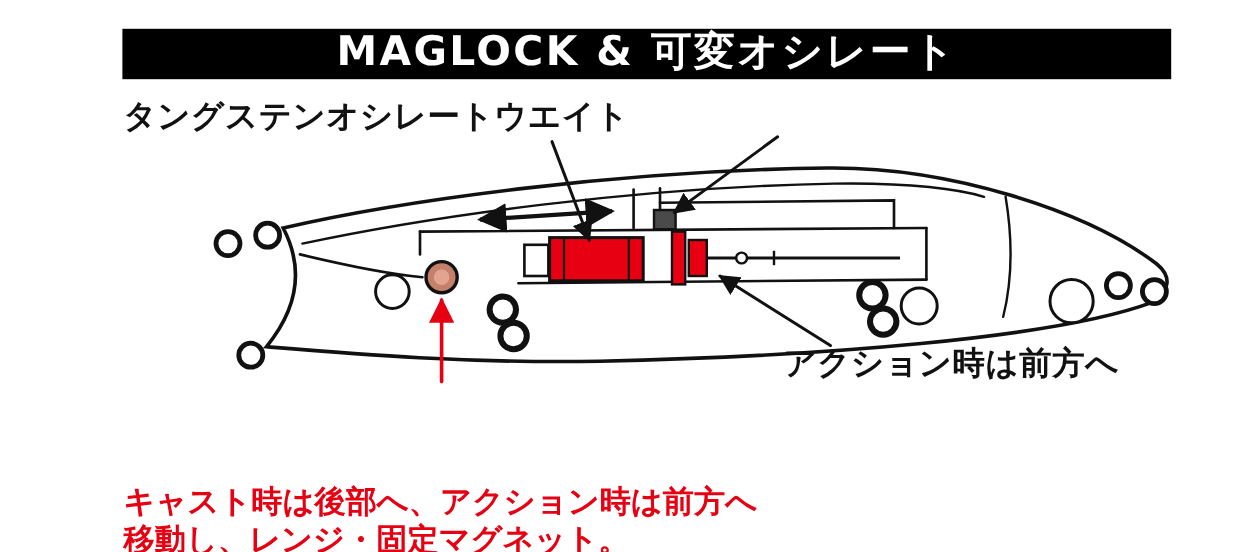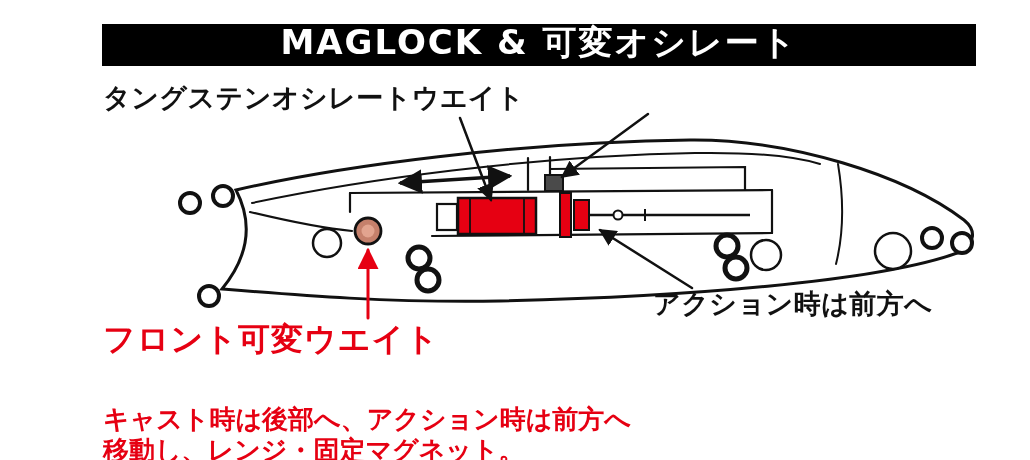--- a/index.html
+++ b/index.html
@@ -122,20 +122,19 @@
     </g>
   </svg>
 
   <div class="lbl lbl-tungsten">タングステンオシレートウエイト</div>
 
 
   <div class="lbl lbl-wire">
     <div>アクション時は前方へ</div>
   </div>
 
-  <div class="lbl-front-title">フロント可変ウエイト</div>
 
   <div class="lbl-front-desc">
     <div>キャスト時は後部へ、アクション時は前方へ</div>
     <div>移動し、レンジ・固定マグネット。</div>
   </div>
 
 </div>
 
 </body></html>

